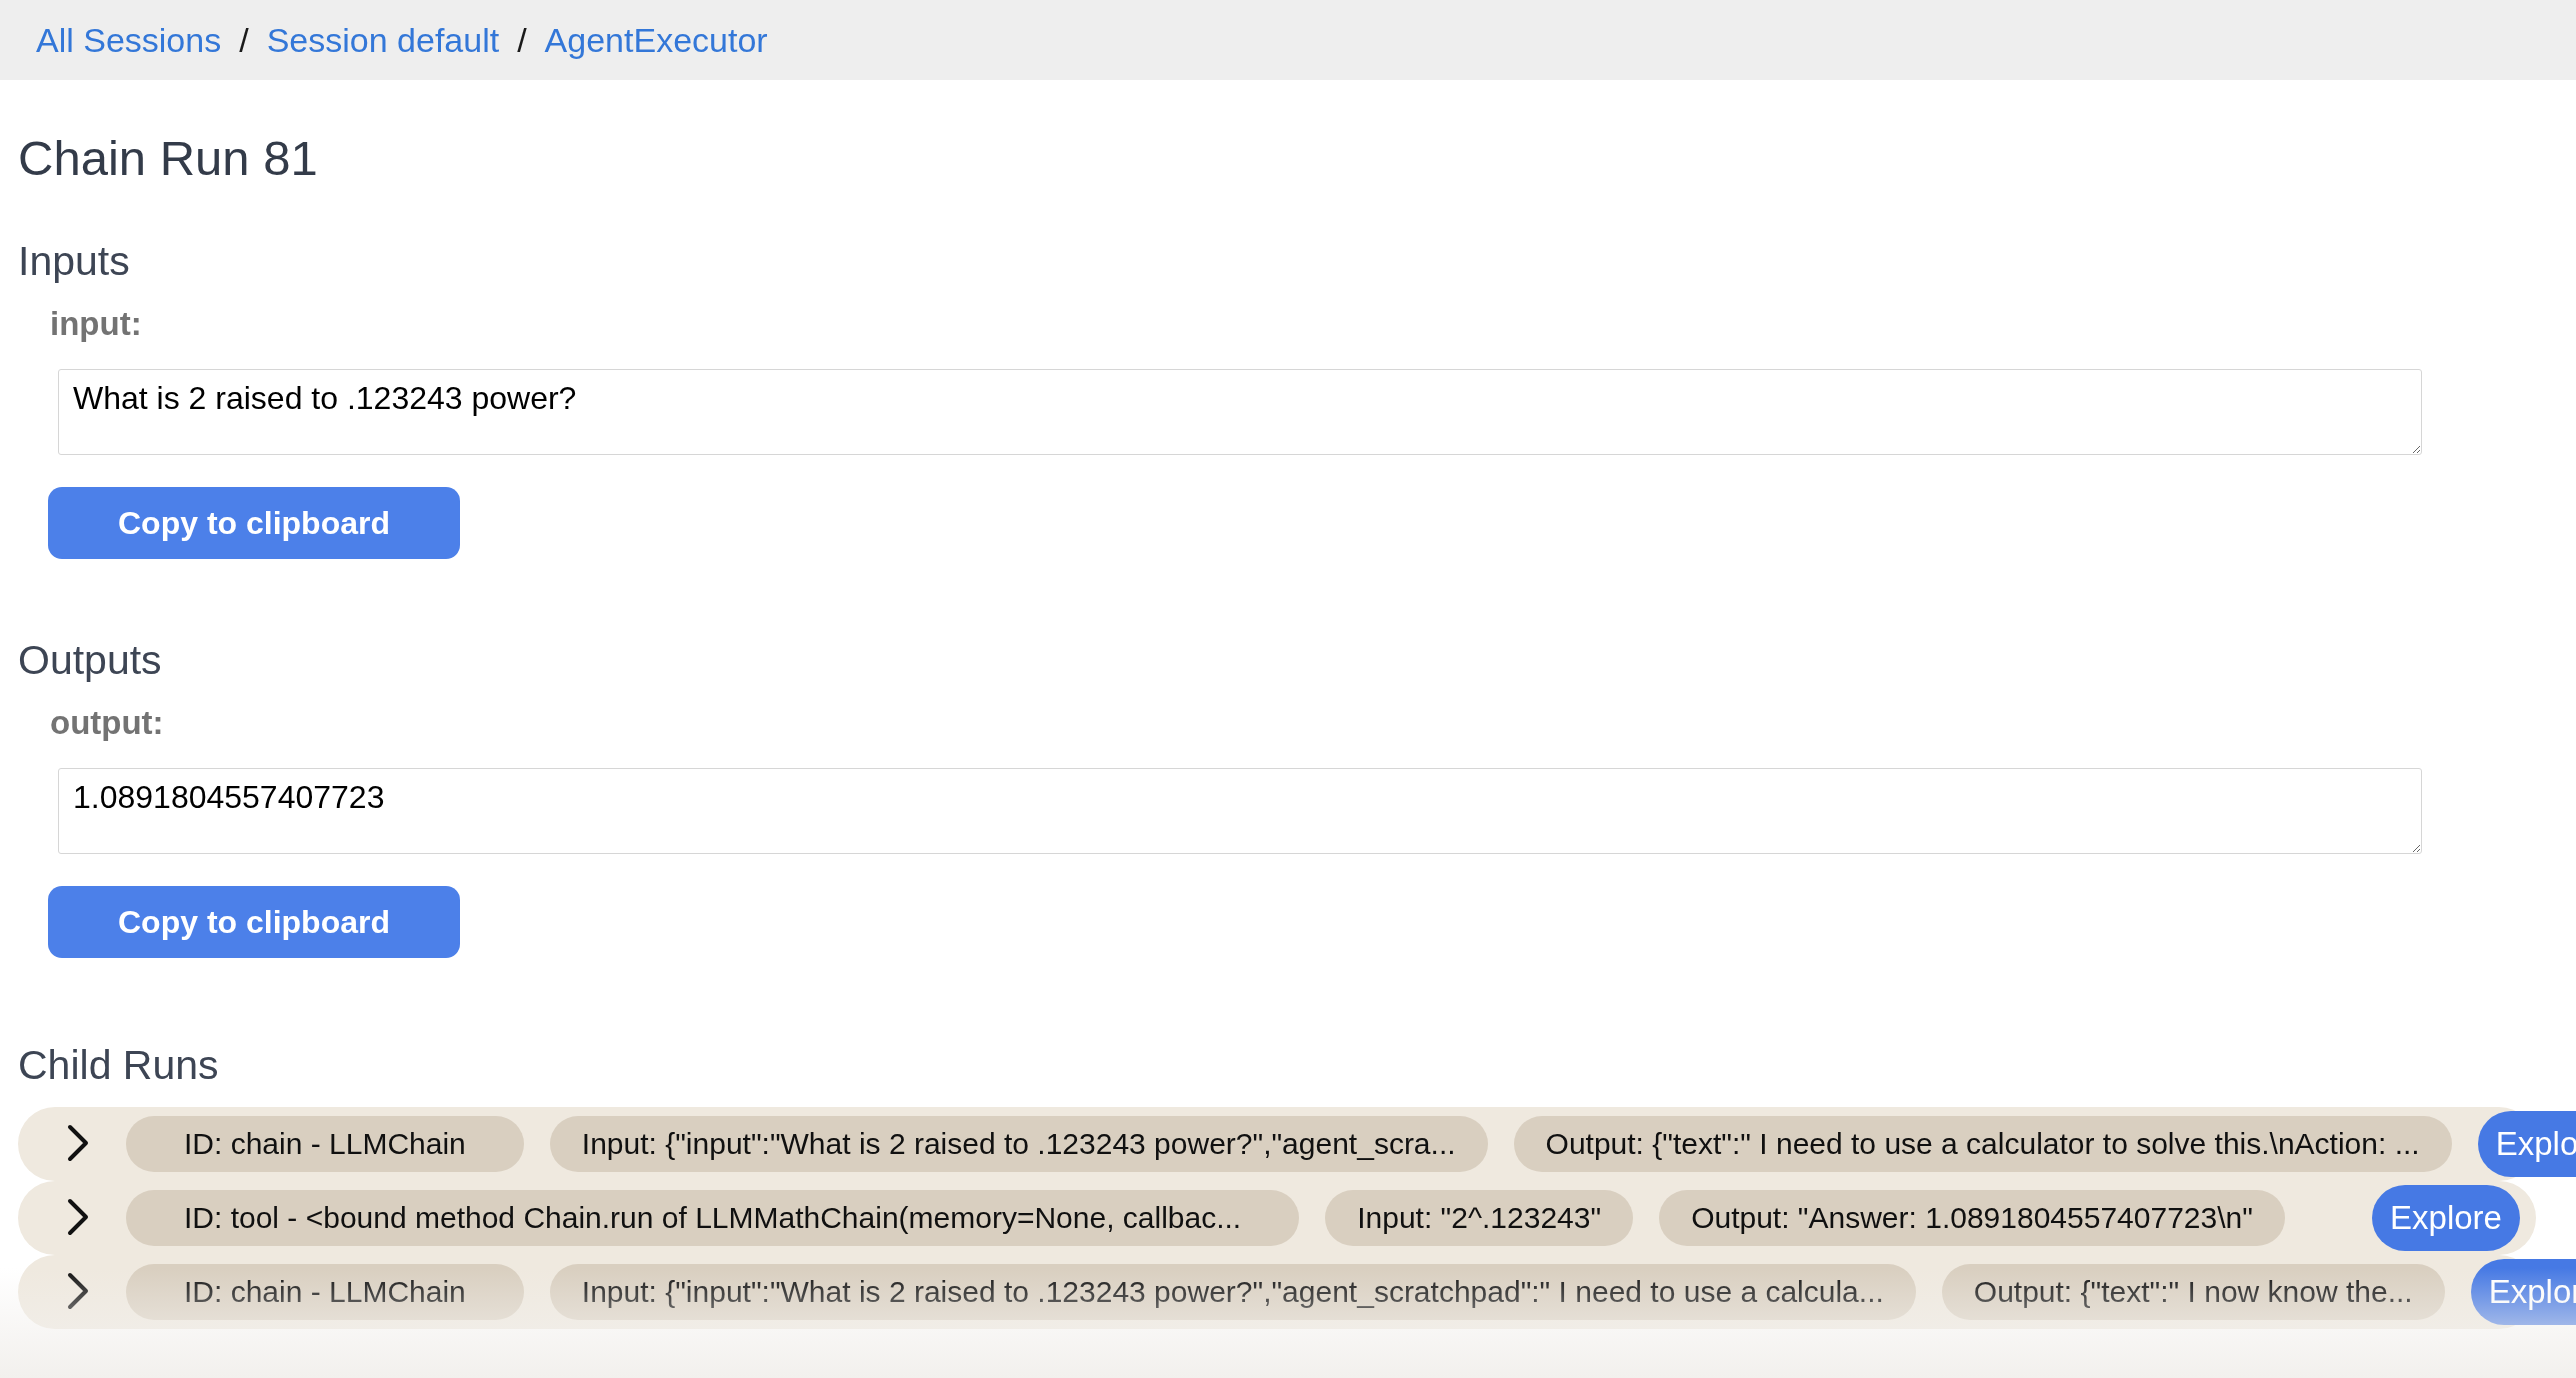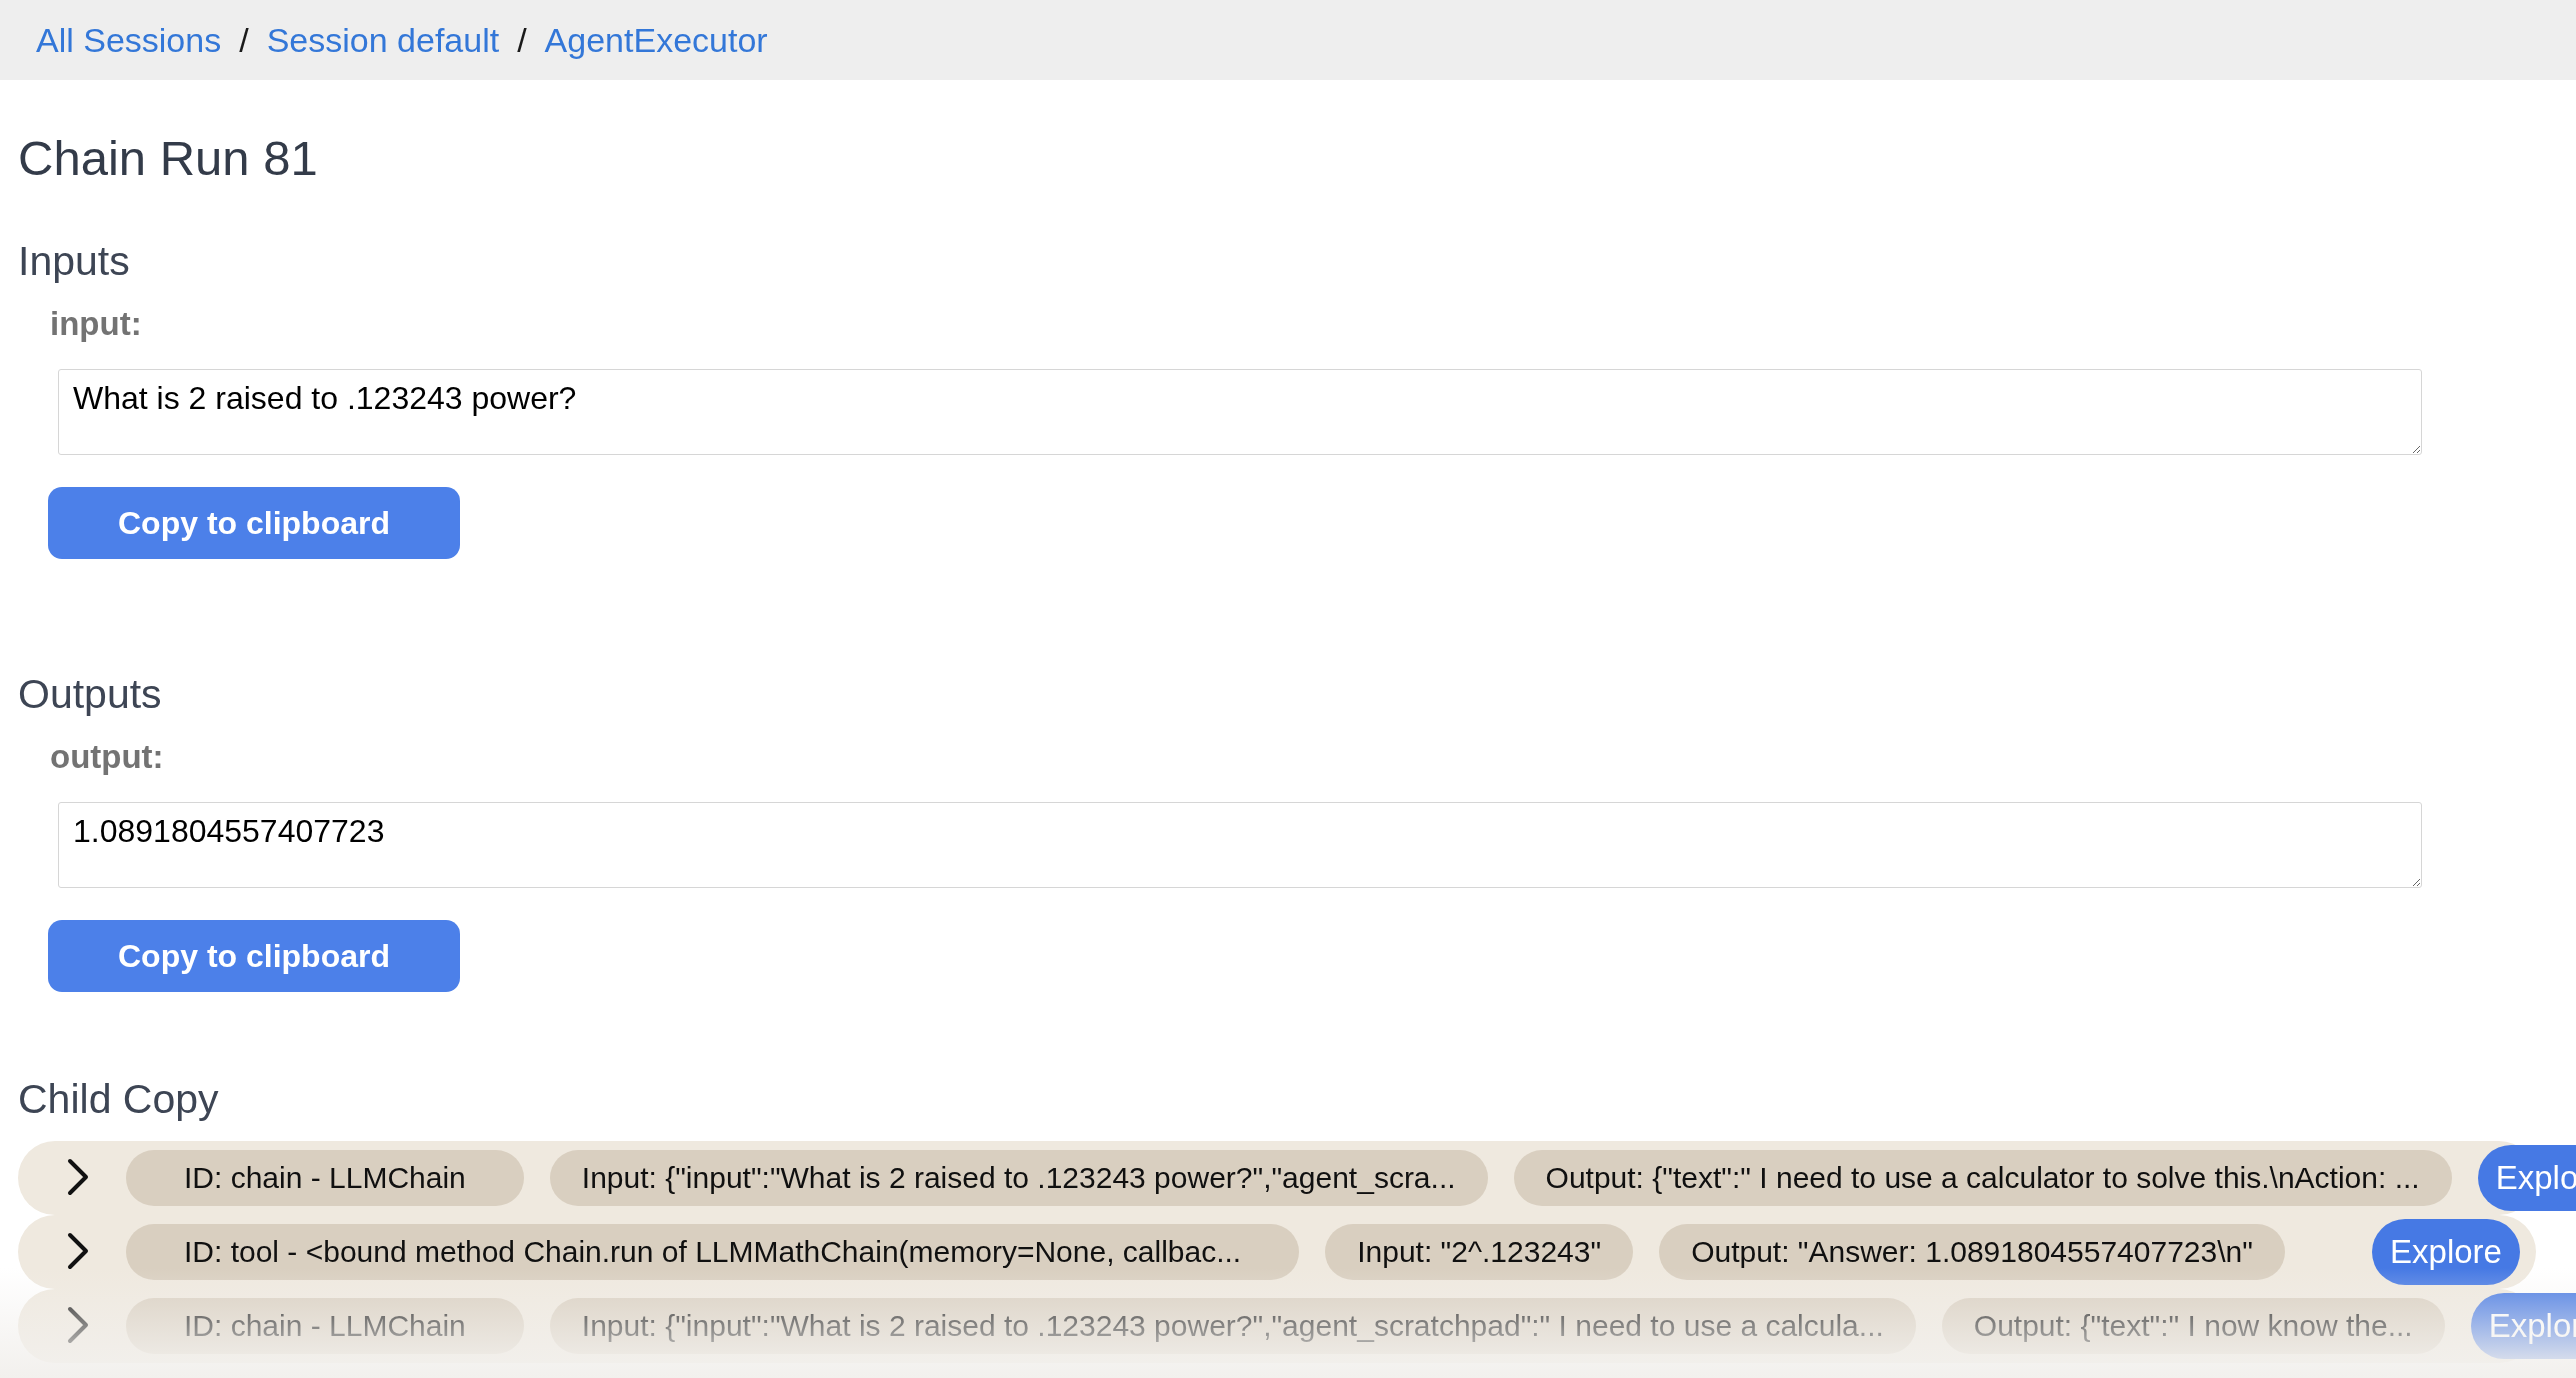--- a/index.html
+++ b/index.html
@@ -44,21 +44,21 @@
     color: #333b49;
   }
 
   .section-heading {
     font-size: 41px;
     font-weight: 400;
     color: #3d4554;
     margin: 0;
   }
   .inputs-heading { margin-top: 52px; }
-  .outputs-heading { margin-top: 112px; }
+  .outputs-heading { margin-top: 78px; }
   .childruns-heading { margin-top: 84px; }
 
   .field-label {
     font-size: 33px;
     font-weight: 700;
     color: #737373;
     margin: 20px 0 0 32px;
   }
 
   .value-textarea {
@@ -180,21 +180,21 @@
   </section>
 
   <section>
     <h2 class="section-heading outputs-heading">Outputs</h2>
     <div class="field-label">output:</div>
     <textarea class="value-textarea" spellcheck="false" style="">1.0891804557407723</textarea>
     <button class="copy-btn">Copy to clipboard</button>
   </section>
 
   <section>
-    <h2 class="section-heading childruns-heading">Child Copy</h2>
+    <h2 class="section-heading childruns-heading">Child Runs</h2>
 
     <div class="run-row">
       <button class="chevron-btn">
         <span>
           <svg width="28" height="40" viewBox="0 0 28 40">
               <polyline points="6,4 22,20 6,36" fill="none" stroke="#111111" stroke-width="4" stroke-linecap="round" stroke-linejoin="round"></polyline>
             </svg>
         </span>
       </button>
       <span class="badge badge-id">ID: chain - LLMChain</span>

